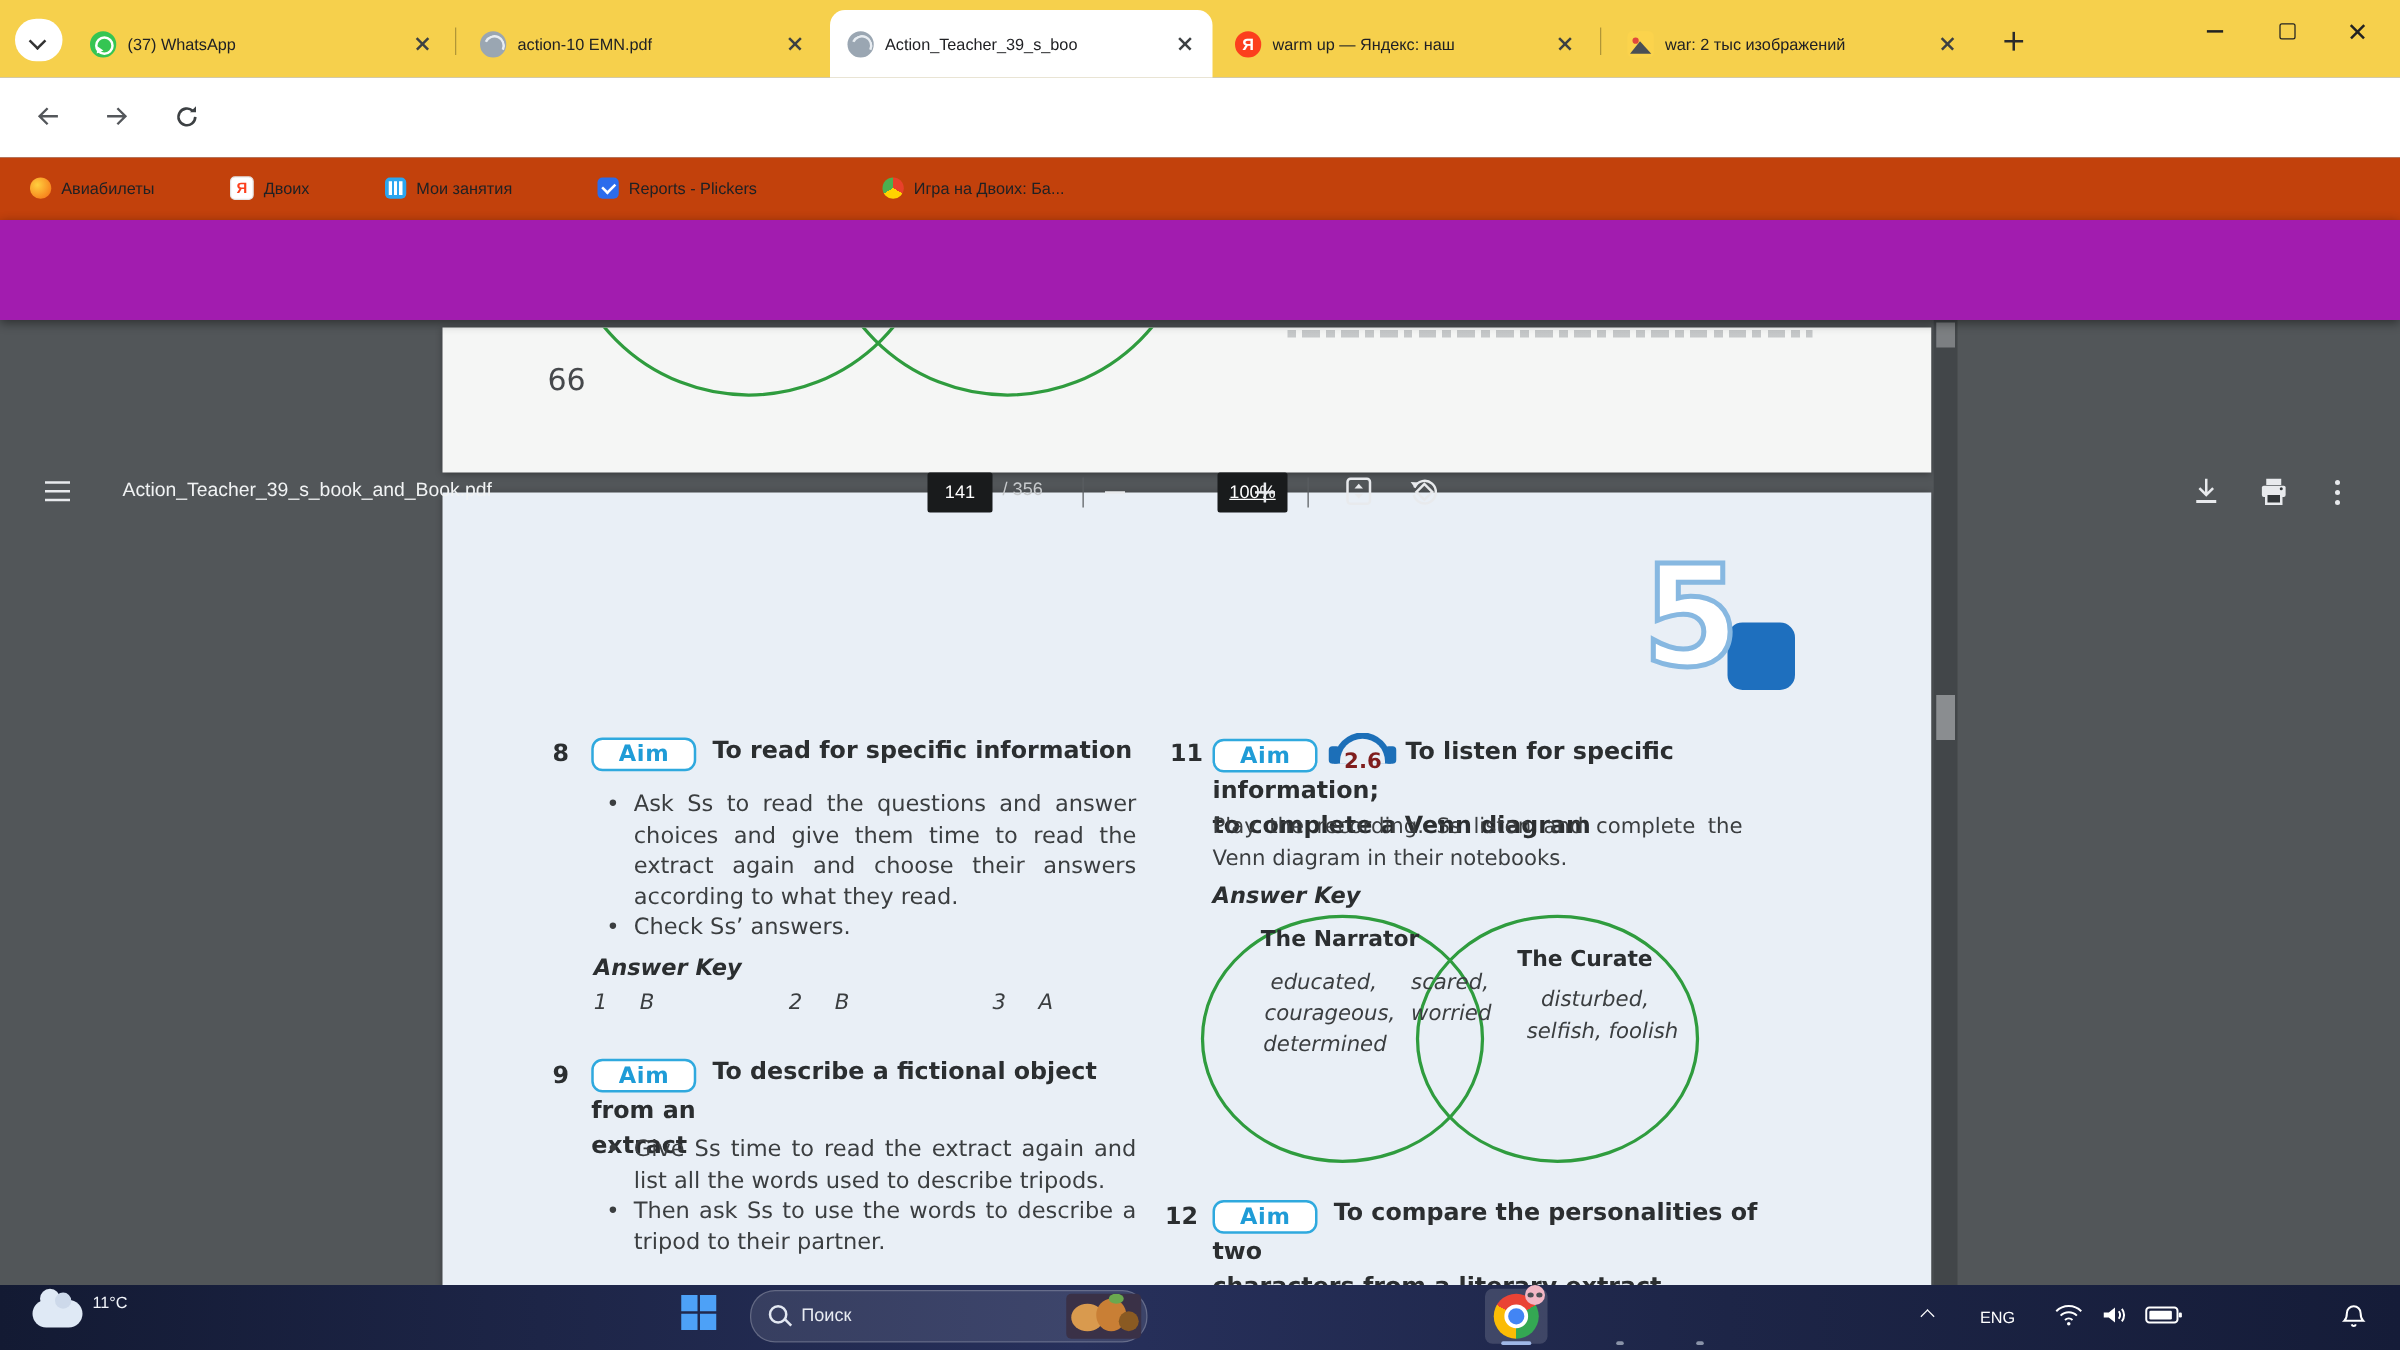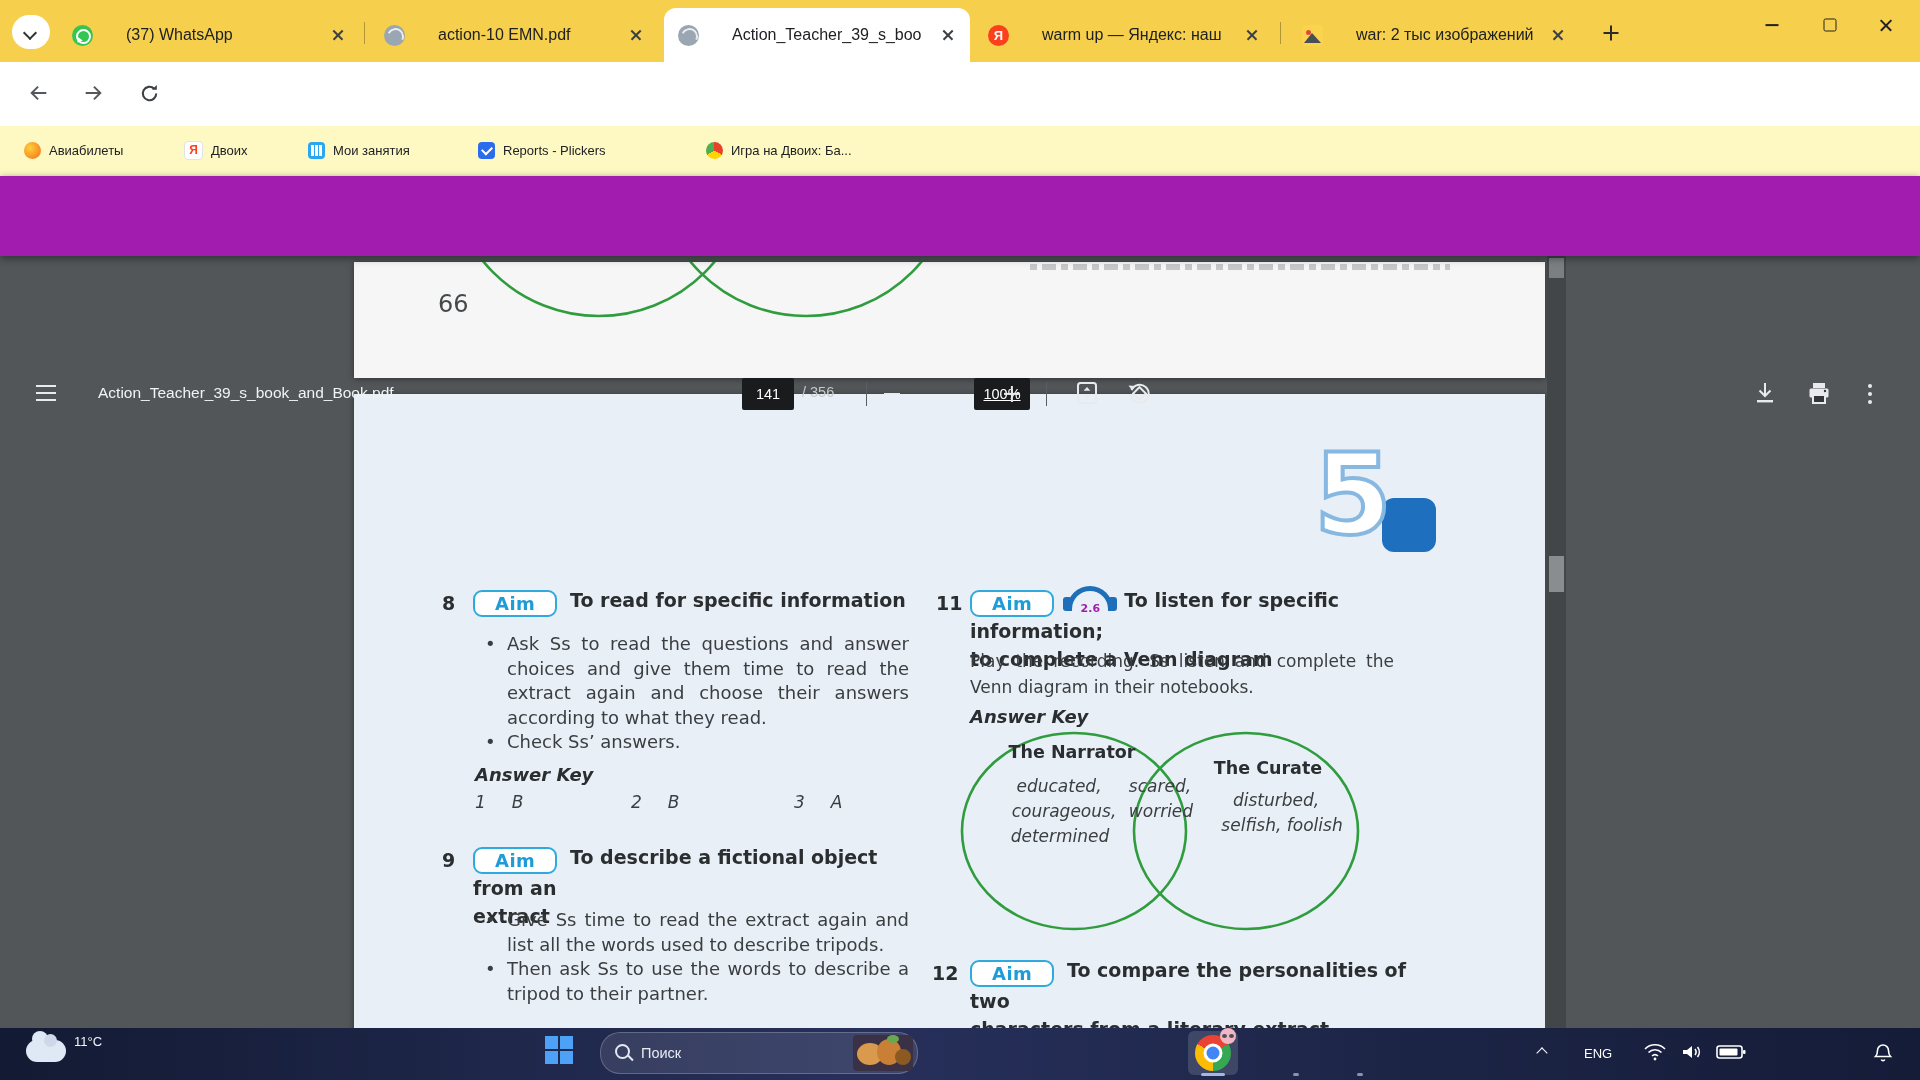--- a/index.html
+++ b/index.html
@@ -3,21 +3,21 @@
 <meta charset="utf-8">
 <style>
   html,body{margin:0;padding:0;background:#000;}
   #screen{position:relative;width:1920px;height:1080px;overflow:hidden;
           font-family:"Liberation Sans",sans-serif;background:#525659;}
   .abs{position:absolute;}
 
   
   #tabbar{left:0;top:0;width:1920px;height:62px;background:#f6d04c;}
   .tab{top:8px;height:54px;display:flex;align-items:center;}
-  .tab-title{font-size:16px;color:#202124;white-space:nowrap;overflow:hidden;margin-left:24px;}
+  .tab-title{font-size:13px;color:#202124;white-space:nowrap;overflow:hidden;}
   .tab.active{background:#fff;border-radius:12px 12px 0 0;}
   .favicon{width:21px;height:21px;border-radius:50%;flex:0 0 21px;margin:0 9px 0 14px;position:relative;}
   .fav-whatsapp{background:#35c552;}
   .fav-whatsapp::before{content:"";position:absolute;left:4px;top:4px;width:11px;height:11px;border:2px solid #fff;border-radius:50%;}
   .fav-whatsapp::after{content:"";position:absolute;left:3px;top:13px;width:0;height:0;border:3px solid transparent;border-top:5px solid #fff;transform:rotate(35deg);}
   .fav-pdf{background:#9aa6b2;}
   .fav-pdf::before{content:"";position:absolute;left:3px;top:3px;width:13px;height:13px;border:2px solid #e8edf2;border-radius:50%;border-left-color:transparent;border-bottom-color:transparent;transform:rotate(-20deg);}
   .fav-yandex{background:#fc3f1d;color:#fff;font-weight:bold;font-size:13px;text-align:center;line-height:21px;}
   .fav-image{background:#fbd34c;border-radius:4px;}
   .fav-image::before{content:"";position:absolute;left:4px;top:5px;width:5px;height:5px;background:#e1483c;border-radius:50%;}
@@ -55,21 +55,21 @@
   #side-btn{left:1764px;top:80px;width:24px;height:22px;border:2.2px solid #3c4043;border-radius:4px;}
   #side-btn::after{content:"";position:absolute;right:1px;top:1px;bottom:1px;width:8px;background:#3c4043;border-radius:0 2px 2px 0;}
   #avatar{left:1818px;top:74px;width:33px;height:33px;border-radius:50%;background:#f3bac9;}
   .glass{position:absolute;top:12px;width:9px;height:8px;background:#4c4f54;border-radius:50%;}
   #avatar::after{content:"";position:absolute;left:14px;top:14px;width:5px;height:2px;background:#4c4f54;}
   #kebab-browser{left:1884px;top:80px;width:4px;height:22px;}
   .dots3 i{position:absolute;left:0;width:4px;height:4px;border-radius:50%;background:#45484c;}
   .dots3 i:nth-child(1){top:0;} .dots3 i:nth-child(2){top:8px;} .dots3 i:nth-child(3){top:16px;}
 
   
-  #bmbar{left:0;top:126px;width:1920px;height:50px;background:#fef9c3;border-bottom:4px solid #ef4444;}
+  #bmbar{left:0;top:126px;width:1920px;height:50px;background:#c2410c;border-bottom:4px solid #ef4444;}
   .bm{top:0;height:49px;display:flex;align-items:center;gap:8px;}
   .bm .lbl{font-size:13px;color:#202124;white-space:nowrap;}
   .bmico{width:17px;height:17px;border-radius:4px;position:relative;flex:0 0 17px;}
   .bm1{background:radial-gradient(circle at 35% 35%,#ffcf3e,#f56b12);border-radius:50%;}
   .bm2{background:#fff;border:1px solid #e3e3e3;color:#fc3f1d;font-weight:bold;font-size:12px;text-align:center;line-height:16px;border-radius:4px;}
   .bm3{background:#2ba6f0;}
   .bm3::before{content:"";position:absolute;left:3px;top:3px;width:11px;height:11px;
     background:linear-gradient(90deg,#fff 0 3px,transparent 3px 4px,#fff 4px 7px,transparent 7px 8px,#fff 8px 11px);}
   .bm4{background:#2b6cec;}
   .bm4::before{content:"";position:absolute;left:4px;top:4px;width:8px;height:5px;border-left:2.4px solid #fff;border-bottom:2.4px solid #fff;transform:rotate(-45deg);}
@@ -113,21 +113,21 @@
   .btext{text-align:justify;}
   .ak{font-size:18px;font-weight:bold;font-style:italic;color:#2b2e30;}
   .ans{display:flex;gap:26px;font-style:italic;font-size:17px;color:#3b3e40;}
   .vlabel{position:absolute;transform:translateX(-50%);white-space:nowrap;color:#2b2e30;}
   .vtitle{font-size:17.5px;font-weight:bold;}
   .vitem{font-size:17px;font-style:italic;color:#3b3e40;}
   .phones{position:relative;display:inline-block;width:56px;height:26px;vertical-align:-5px;margin:0 6px 0 8px;}
   .phones .band{position:absolute;left:5px;top:0;width:36px;height:20px;border:5px solid #1c6fb8;border-bottom:none;border-radius:23px 23px 0 0;}
   .phones .padl,.phones .padr{position:absolute;top:11px;width:9px;height:14px;background:#1c6fb8;border-radius:3px;}
   .phones .padl{left:1px;} .phones .padr{left:46px;}
-  .phones .trk{position:absolute;left:10px;top:9px;width:36px;text-align:center;font-size:11px;font-weight:bold;color:#a21caf;}
+  .phones .trk{position:absolute;left:10px;top:9px;width:36px;text-align:center;font-size:17px;font-weight:bold;color:#7f1d1d;}
   #mod5{left:960px;top:44px;font-size:112px;line-height:112px;font-weight:800;color:#fff;
         -webkit-text-stroke:4px #87b8e1;z-index:2;font-family:"DejaVu Sans",sans-serif;}
   #mod5sq{left:1028px;top:104px;width:54px;height:54px;background:#1e6fbe;border-radius:12px;z-index:1;}
 
   
   #scrolltrack{left:1901px;top:256px;width:19px;height:772px;background:#424649;}
   #scrollcap{left:1903px;top:2px;width:15px;height:20px;background:#7c7f82;}
   #scrollthumb{left:1903px;top:300px;width:15px;height:36px;background:#8a8d90;}
 
   

